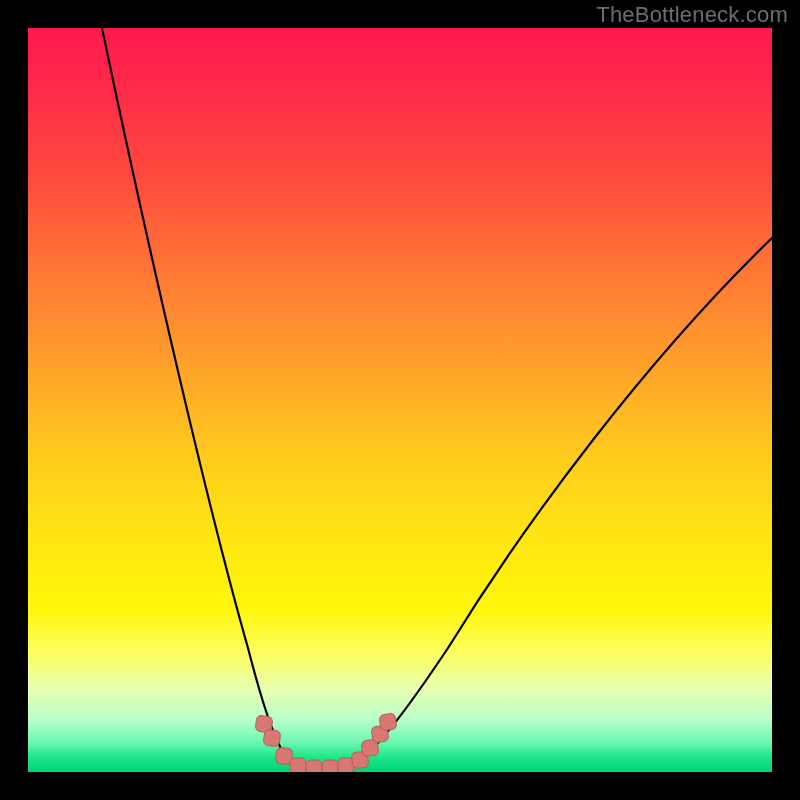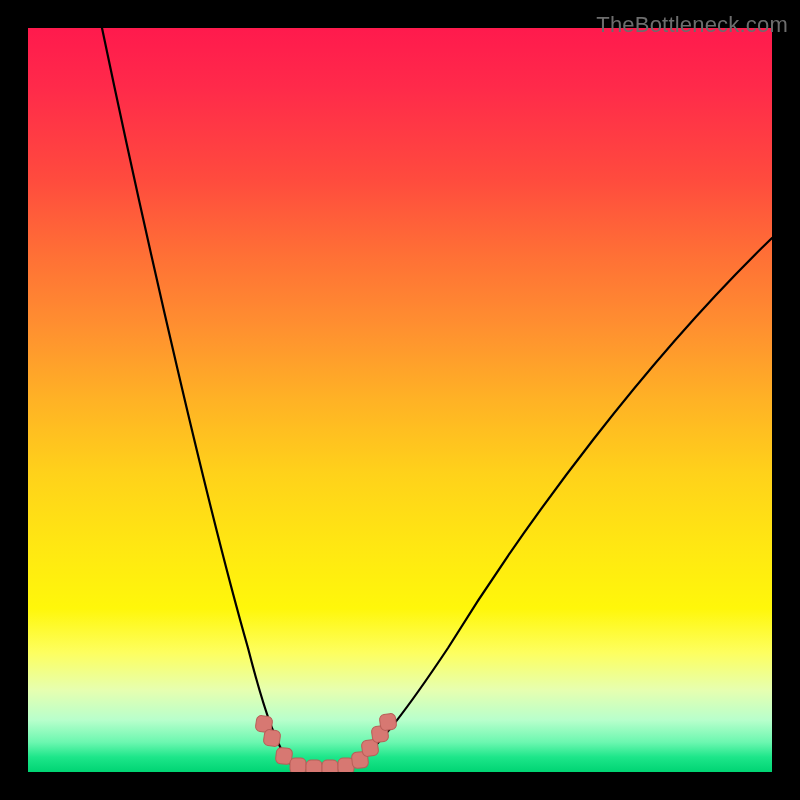--- a/index.html
+++ b/index.html
@@ -30,21 +30,21 @@
       #fdff60 84%,
       #e6ffb0 89%,
       #b8ffcc 93%,
       #6cf7b0 96%,
       #1de68a 98%,
       #00d473 100%
     );
   }
   .watermark {
     position: absolute;
-    top: 12px;
+    top: 2px;
     right: 12px;
     color: #6d6d6d;
     font-size: 22px;
     font-weight: 500;
     letter-spacing: 0.2px;
     user-select: none;
   }
   svg.curves {
     position: absolute;
     left: 0;

